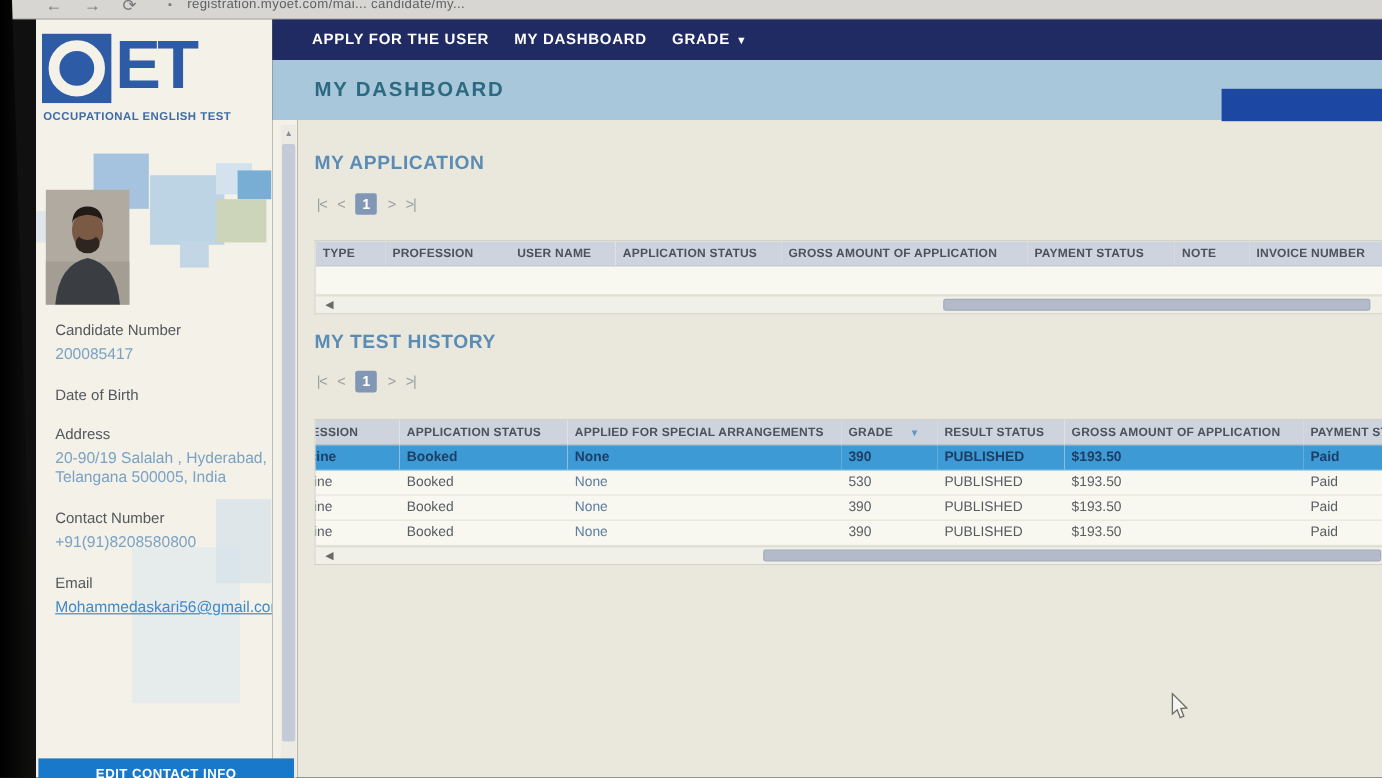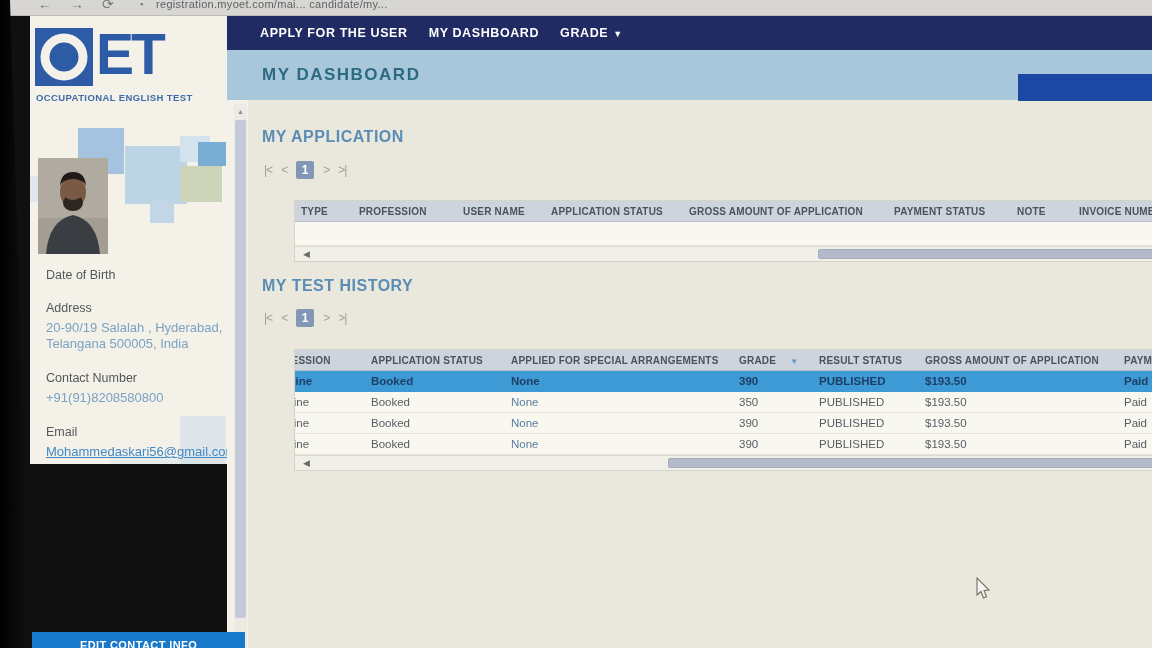--- a/index.html
+++ b/index.html
@@ -21,21 +21,21 @@
   .nav-item { color:#fff; font-size:12.5px; font-weight:bold; letter-spacing:.6px; cursor:pointer; white-space:nowrap; }
   .nav-caret { font-size:9px; margin-left:5px; }
 
   
   #band { left:227px; top:50px; width:925px; height:50px; background:#a9c7da; z-index:9; }
   #band-title { position:absolute; left:35px; top:15px; color:#2b6a80; font-size:17px;
                 font-weight:bold; letter-spacing:1.5px; }
   #band-button { position:absolute; right:0; top:24px; width:134px; height:27px; background:#1c48a3; }
 
   
-  #sidebar { left:30px; top:16px; width:197px; height:448px; background:#f3f1e8; z-index:8; overflow:hidden; }
+  #sidebar { left:30px; top:16px; width:197px; height:632px; background:#f3f1e8; z-index:8; overflow:hidden; }
   #sidebar-ext { left:227px; top:100px; width:21px; height:548px; background:#f3f1e8; z-index:8; }
   .mosaic { position:absolute; }
   #logo-row { position:absolute; left:5px; top:12px; display:flex; align-items:flex-start; }
   #logo-square { width:58px; height:58px; }
   #logo-et { color:#2e5ba6; font-size:57px; font-weight:bold; line-height:52px; letter-spacing:-3px; margin-left:3px; }
   #logo-sub { position:absolute; left:6px; top:76px; color:#3f6ba8; font-size:9.5px;
               font-weight:bold; letter-spacing:.4px; white-space:nowrap; }
   #photo { position:absolute; left:8px; top:142px; width:70px; height:96px; }
   .sb-fields { position:absolute; left:16px; top:252px; width:192px; }
   .sb-group { margin-bottom:19px; }
@@ -54,21 +54,21 @@
               background:#c4cbd8; border-radius:2px; cursor:grab; }
 
   
   #content { left:248px; top:100px; width:904px; height:548px; background:#eae8dd; z-index:5; overflow:hidden; }
   .section-title { position:absolute; left:14px; color:#5a8cb5; font-size:16px; font-weight:bold; letter-spacing:.5px; }
   .pager { position:absolute; left:16px; display:flex; align-items:center; gap:9px; }
   .pg-arrow { color:#9aa0a0; font-size:12px; letter-spacing:-1px; cursor:pointer; }
   .pg-num { width:18px; height:18px; background:#8296b6; border-radius:2px; color:#fff;
             font-size:12px; font-weight:bold; text-align:center; line-height:18px; cursor:pointer; }
 
-  .table-box { position:absolute; left:14px; right:0; background:#f8f7f0; border:1px solid #d5d3c7; border-right:none; overflow:hidden;margin-left:32px; }
+  .table-box { position:absolute; left:14px; right:0; background:#f8f7f0; border:1px solid #d5d3c7; border-right:none; overflow:hidden; }
   table { border-collapse:collapse; table-layout:fixed; }
   th { background:#cdd4de; color:#4c525c; font-size:10px; font-weight:bold; text-align:left;
        padding:5px 4px 4px 6px; letter-spacing:.2px; white-space:nowrap; overflow:hidden; border-bottom:1px solid #b9c0cb; }
   td { font-size:11.5px; color:#585d63; padding:4px 4px 4px 6px; white-space:nowrap; overflow:hidden;
        border-bottom:1px solid #e6e4da; }
   tr.selected td { background:#3d9ad4; color:#1d3f66; font-weight:bold; border-bottom-color:#3d9ad4; }
   td.none-cell { color:#5b7da0; }
   .sort-caret { color:#5f97c6; font-size:8px; margin-left:14px; }
   .hstrip { position:relative; height:15px; background:#f1f0e8; border-top:1px solid #dddbd0; }
   .hs-arrow { position:absolute; left:8px; top:2px; color:#6a6a66; font-size:9px; cursor:pointer; }
@@ -131,20 +131,24 @@
     <rect x="0" y="0" width="70" height="96" fill="#b0aaa0"></rect>
     <rect x="0" y="60" width="70" height="36" fill="#a39d93"></rect>
     <path d="M8,96 Q11,62 35,57 Q59,62 62,96 Z" fill="#3a3e42"></path>
     <ellipse cx="35" cy="34" rx="13" ry="16" fill="#7a5a45"></ellipse>
     <ellipse cx="35" cy="45" rx="10" ry="8" fill="#2e2520"></ellipse>
     <ellipse cx="35" cy="37" rx="8" ry="5" fill="#7a5a45"></ellipse>
     <path d="M22,30 Q22,14 35,14 Q48,14 48,30 Q48,22 35,21 Q22,22 22,30 Z" fill="#201b17"></path>
   </svg>
 
   <div class="sb-fields">
+    <div class="sb-group">
+      <div class="sb-label">Candidate Number</div>
+      <div class="sb-value">200085417</div>
+    </div>
     <div class="sb-group">
       <div class="sb-label">Date of Birth</div>
     </div>
     <div class="sb-group">
       <div class="sb-label">Address</div>
       <div class="sb-value" style="width:185px">20-90/19 Salalah , Hyderabad, Telangana 500005, India</div>
     </div>
     <div class="sb-group">
       <div class="sb-label">Contact Number</div>
       <div class="sb-value">+91(91)8208580800</div>
@@ -260,21 +264,21 @@
           <td class="none-cell">None</td>
           <td>390</td>
           <td>PUBLISHED</td>
           <td>$193.50</td>
           <td>Paid</td>
         </tr>
         <tr>
           <td>Medicine</td>
           <td>Booked</td>
           <td class="none-cell">None</td>
-          <td>350</td>
+          <td>530</td>
           <td>PUBLISHED</td>
           <td>$193.50</td>
           <td>Paid</td>
         </tr>
         <tr>
           <td>Medicine</td>
           <td>Booked</td>
           <td class="none-cell">None</td>
           <td>390</td>
           <td>PUBLISHED</td>

